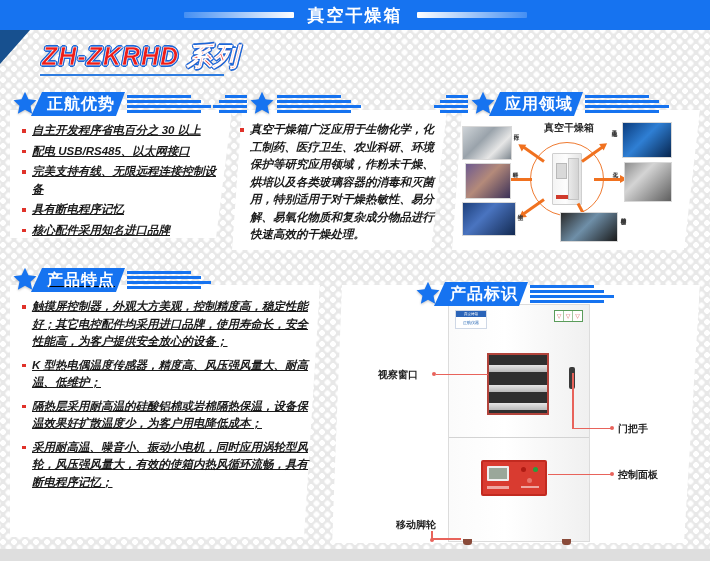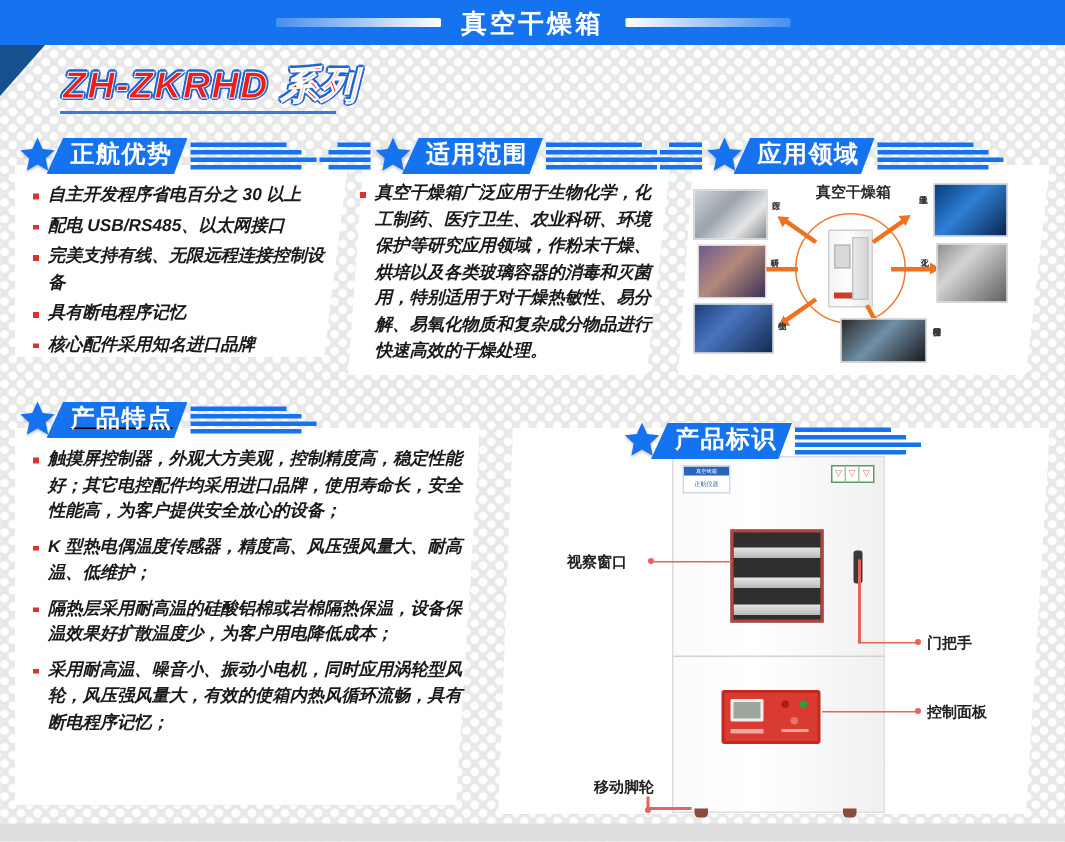--- a/index.html
+++ b/index.html
@@ -163,20 +163,21 @@
   ul.bul { list-style: none; }
   ul.bul li {
     position: relative;
     padding-left: 12px;
     font-size: 11.5px;
     font-weight: bold;
     font-style: italic;
     color: #1a1a1a;
     line-height: 17.5px;
     margin-bottom: 3px;
+    text-decoration: underline;
   }
   ul.bul li::before {
     content: "";
     position: absolute;
     left: 2px; top: 7px;
     width: 3.5px; height: 3.5px;
     background: #e0322a;
   }
   .para {
     font-size: 11.5px;
@@ -410,21 +411,20 @@
 <div class="sec-head" style="left:213px; top:90px;">
   <div class="stripes-left">
     <i></i>
       <i></i>
       <i></i>
       <i></i>
   </div>
   <svg class="star" viewBox="0 0 24 24">
     <polygon points="12,1.6 15.2,8.6 22.6,9.4 17.1,14.5 18.6,22 12,18.2 5.4,22 6.9,14.5 1.4,9.4 8.8,8.6" fill="#1673f0"></polygon>
   </svg>
-  <div class="sec-label">适用范围</div>
   <div class="stripes">
     <i></i>
       <i></i>
       <i></i>
       <i></i>
   </div>
 </div>
 
 <div class="para" style="position:absolute; left:238px; top:121px; width:198px;">真空干燥箱广泛应用于生物化学，化工制药、医疗卫生、农业科研、环境保护等研究应用领域，作粉末干燥、烘培以及各类玻璃容器的消毒和灭菌用，特别适用于对干燥热敏性、易分解、易氧化物质和复杂成分物品进行快速高效的干燥处理。</div>
 

